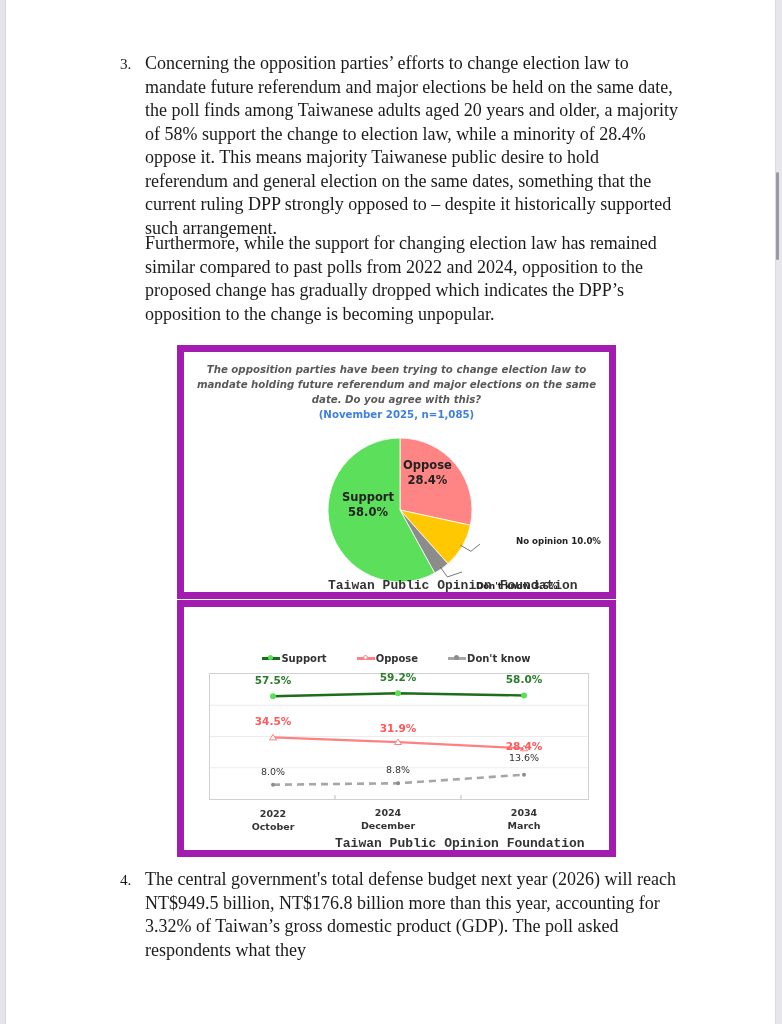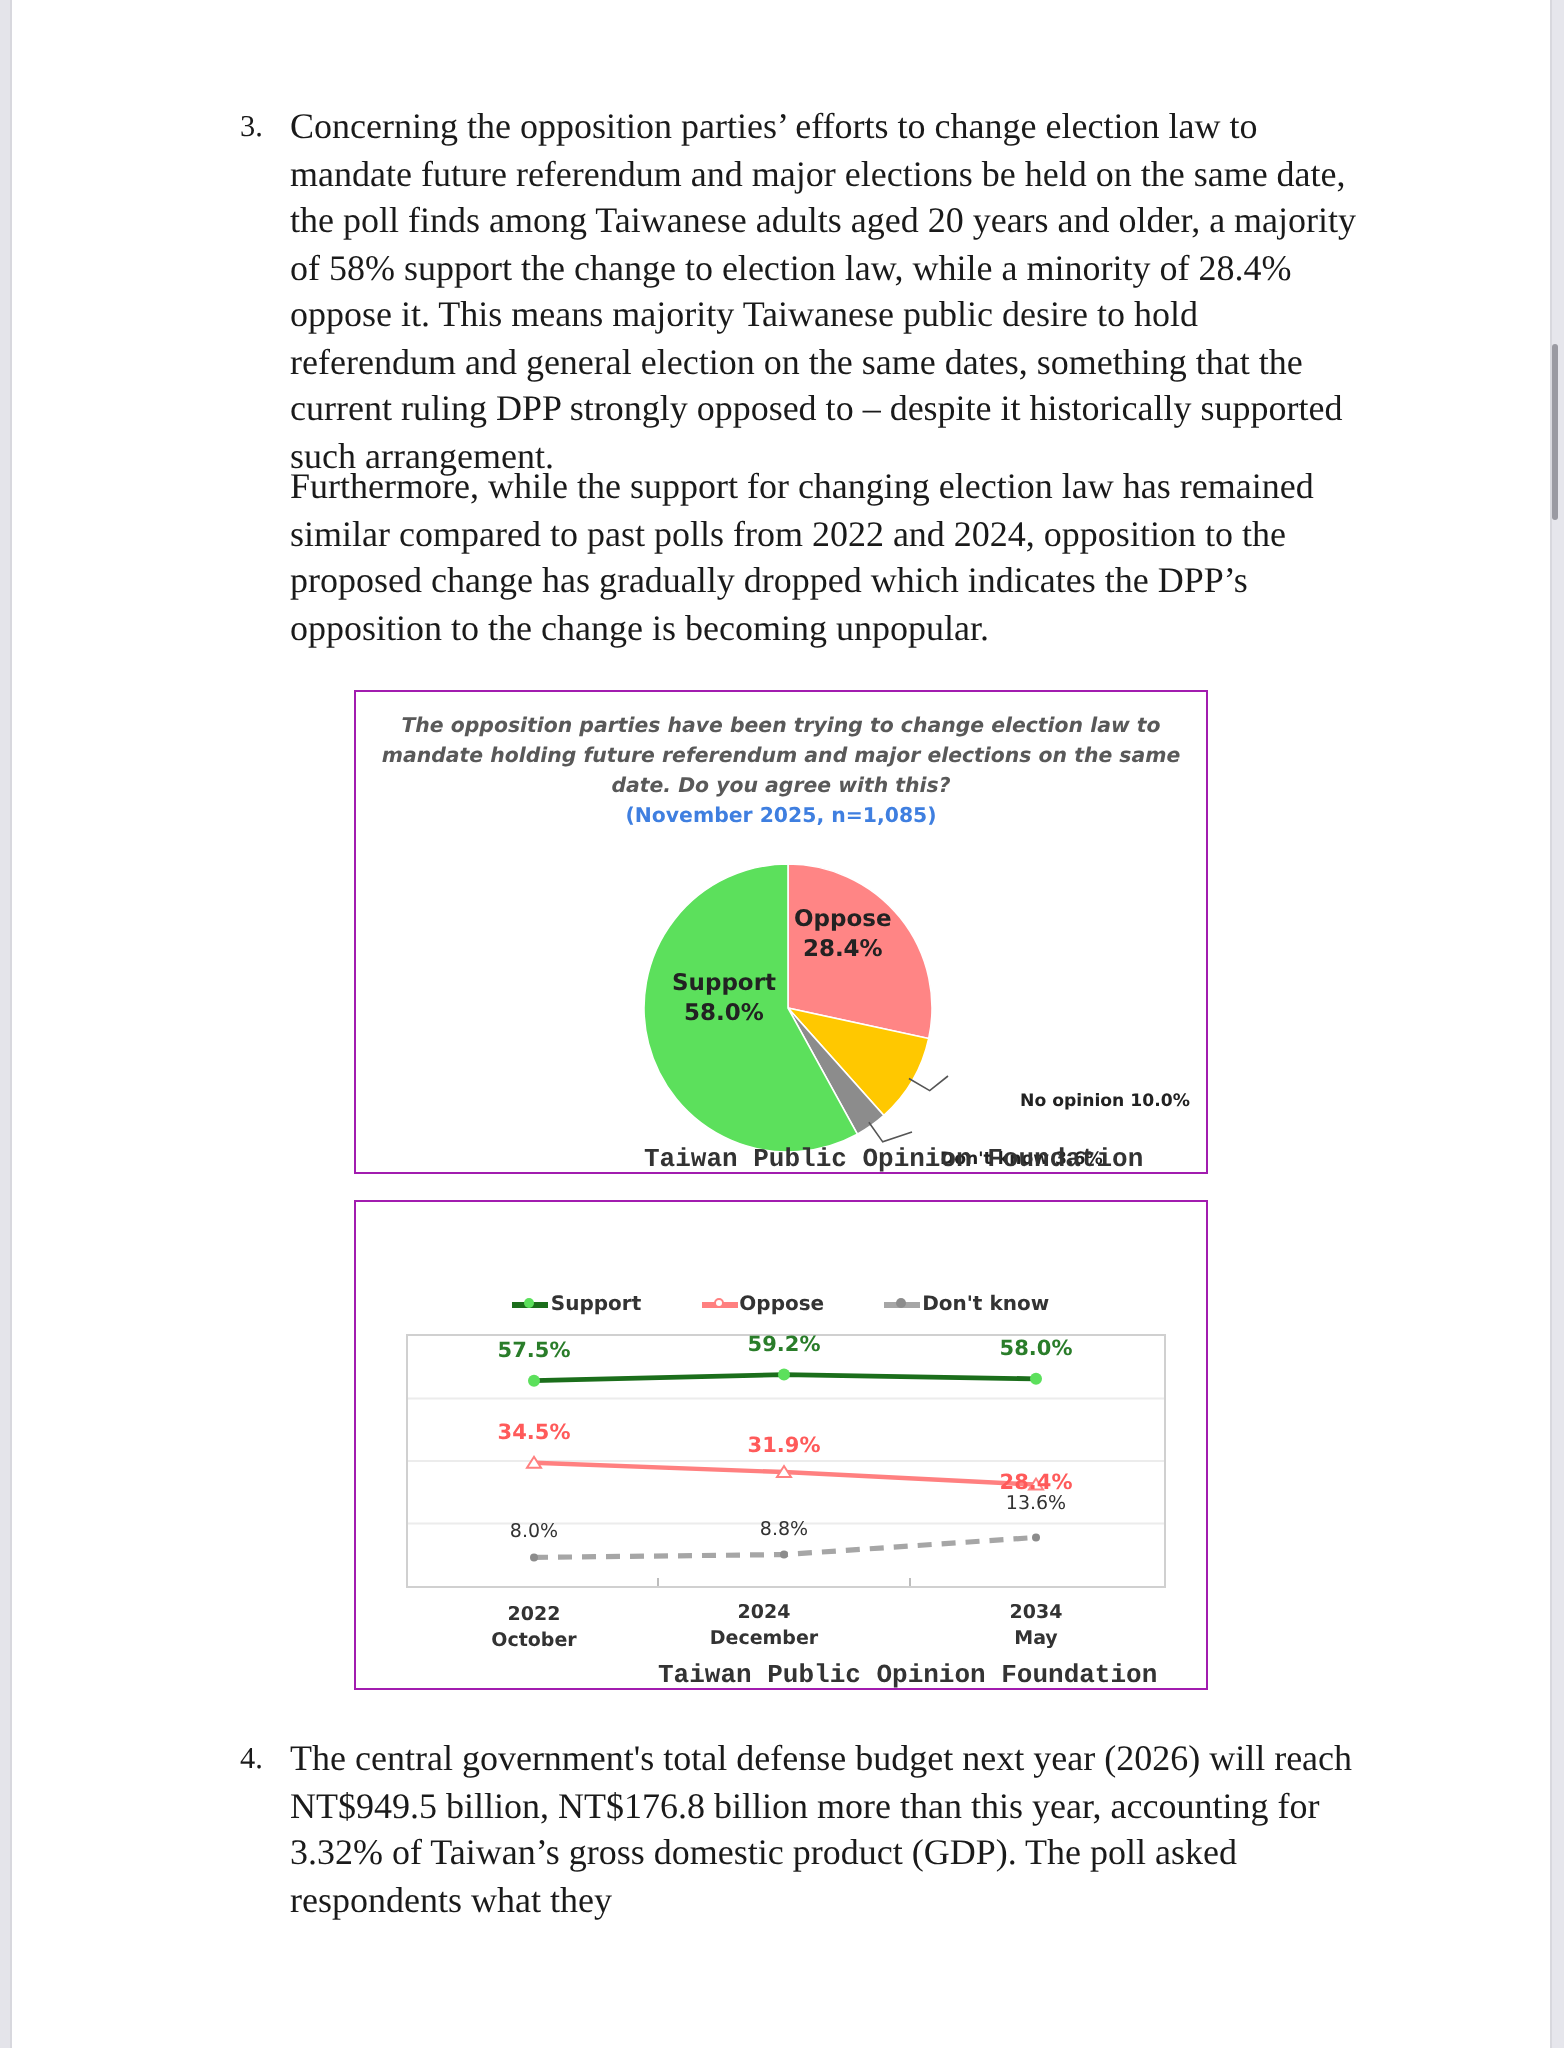--- a/index.html
+++ b/index.html
@@ -14,21 +14,21 @@
     .scroll-thumb { position: absolute; left: 776px; top: 172px; width: 3px; height: 88px; background: #9a9aa2; border-radius: 2px; }
 
     .para { position: absolute; font-size: 18px; line-height: 23.5px; margin: 0; }
     .item-num { position: absolute; font-size: 15.2px; line-height: 23.5px; }
     #p3 { left: 145px; top: 52px; width: 540px; }
     #n3 { left: 120px; top: 52px; }
     #p3b { left: 145px; top: 232px; width: 540px; }
     #p4 { left: 145px; top: 868px; width: 540px; }
     #n4 { left: 120px; top: 868px; }
 
-    .chart-box { position: absolute; border: 1px solid #a21caf; background: #fff; }
+    .chart-box { position: absolute; border: 7px solid #a21caf; background: #fff; }
     #pie-box { left: 177px; top: 345px; width: 425px; height: 240px; }
     #line-box { left: 177px; top: 600px; width: 425px; height: 243px; }
 
     .pie-title { position: absolute; left: 0; top: 10px; width: 425px; text-align: center;
       font-family: "DejaVu Sans", sans-serif; font-size: 10.2px; font-style: italic; font-weight: bold;
       color: #595959; line-height: 15px; }
     .pie-sub { color: #3f7fe0; font-style: normal; display: block; }
     .foundation { position: absolute; font-family: Liberation Mono, monospace; font-weight: bold; font-size: 13px; color: #333; }
     .lbl { position: absolute; font-family: "DejaVu Sans", sans-serif; font-weight: bold; color: #222; white-space: nowrap; }
 
@@ -68,21 +68,21 @@
       <polyline points="256.43008923955875,215.14374755020287 263.36096168062596,224.93981855880907 278,220" fill="none" stroke="#555" stroke-width="0.8"></polyline>
     </svg>
   <div class="lbl" id="lbl-oppose" style="left:219px;top:106px;font-size:11.5px;text-align:center;line-height:15px;">
     <span>Oppose</span><br>
     <span>28.4%</span>
   </div>
   <div class="lbl" style="left:158px;top:138px;font-size:11.5px;text-align:center;line-height:15px;">
     <span>Support</span><br>
     <span>58.0%</span>
   </div>
-  <div class="lbl" style="left:300px;top:200px;font-size:8.6px;padding-left:32px;">No opinion 10.0%</div>
+  <div class="lbl" style="left:300px;top:184px;font-size:8.6px;padding-left:32px;">No opinion 10.0%</div>
   <div class="lbl" style="left:292px;top:214px;font-size:8.6px;margin-top:15px;">Don't know 3.6%</div>
   <div class="foundation" style="left:144px;top:226px;">Taiwan Public Opinion Foundation</div>
 </div>
 
 <div class="chart-box" id="line-box">
   <div class="legend">
     <div class="legend-item">
       <span class="legend-swatch" style="border-color:#1b6e1b">
           <span class="dot" style="background:#5ce05c"></span>
         </span>
@@ -133,19 +133,19 @@
   <div class="axis-label" style="left:49px;top:200px;">
     <span>2022</span><br>
     <span>October</span>
   </div>
   <div class="axis-label" style="left:164px;top:199px;">
     <span>2024</span><br>
     <span>December</span>
   </div>
   <div class="axis-label" style="left:300px;top:199px;">
     <span>2034</span><br>
-    <span>May</span>
+    <span>March</span>
   </div>
   <div class="foundation" style="left:151px;top:229px;">Taiwan Public Opinion Foundation</div>
 </div>
 
 <span class="item-num" id="n4">4.</span>
 <p class="para" id="p4">The central government's total defense budget next year (2026) will reach NT$949.5 billion, NT$176.8 billion more than this year, accounting for 3.32% of Taiwan’s gross domestic product (GDP). The poll asked respondents what they</p>
 
 </body></html>

